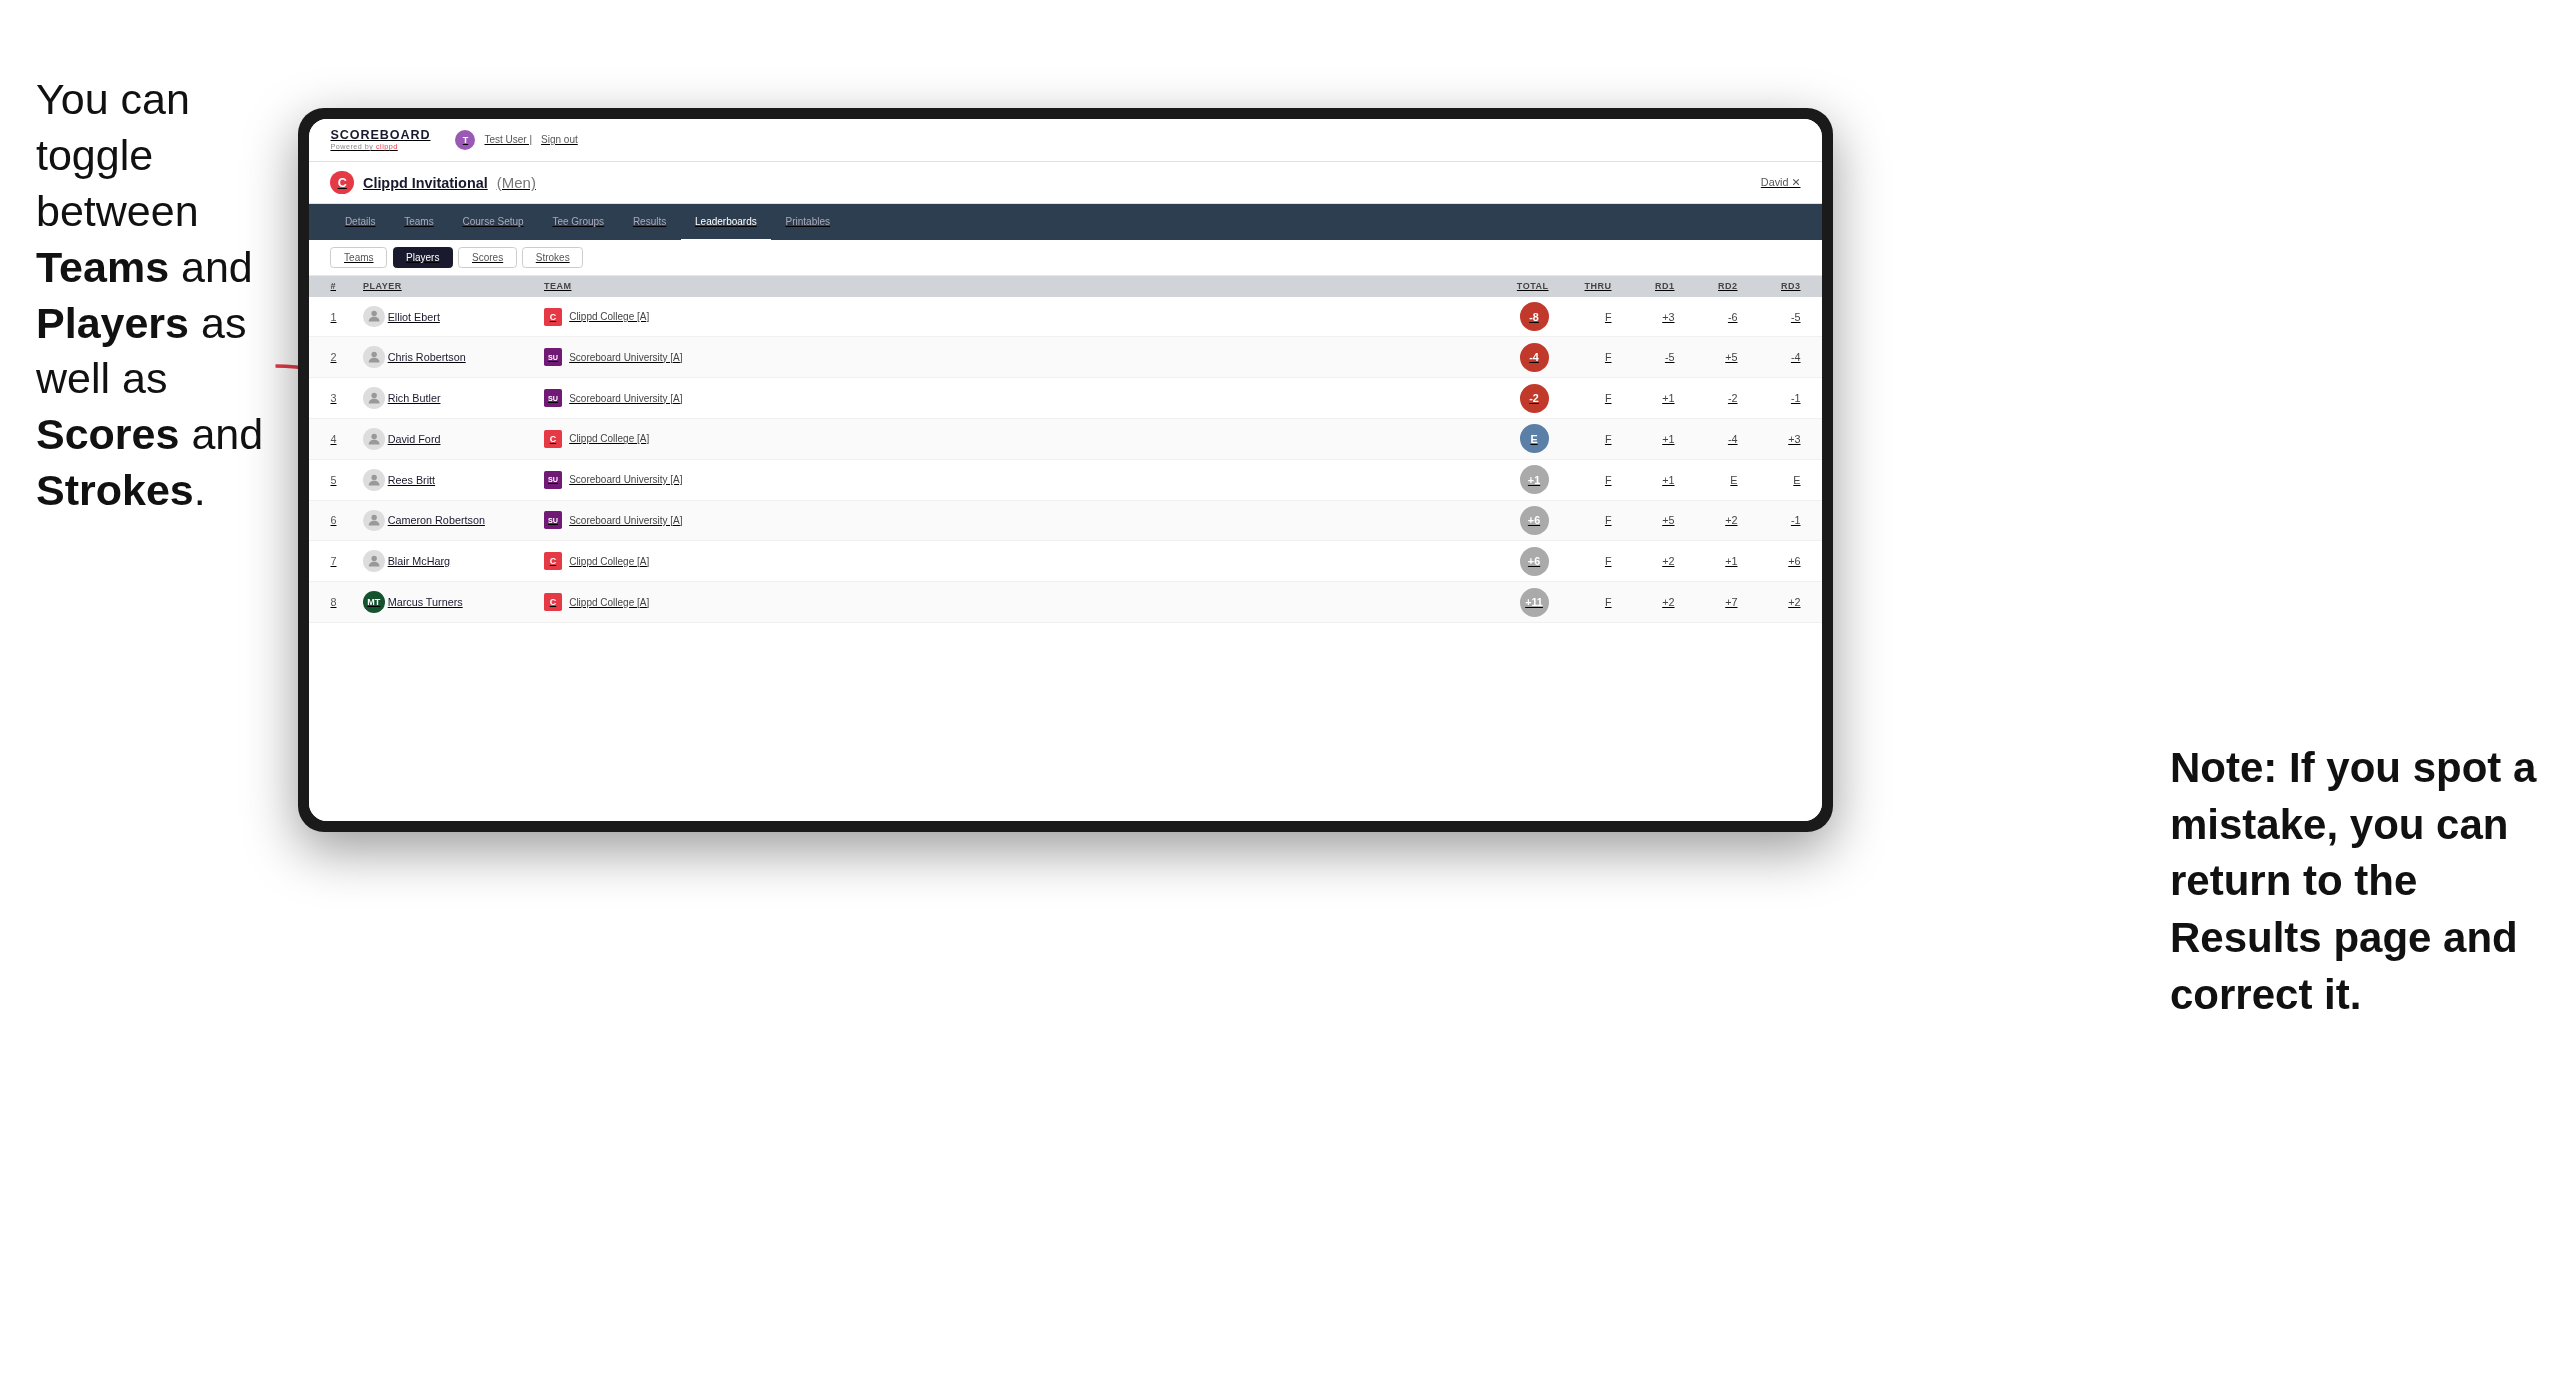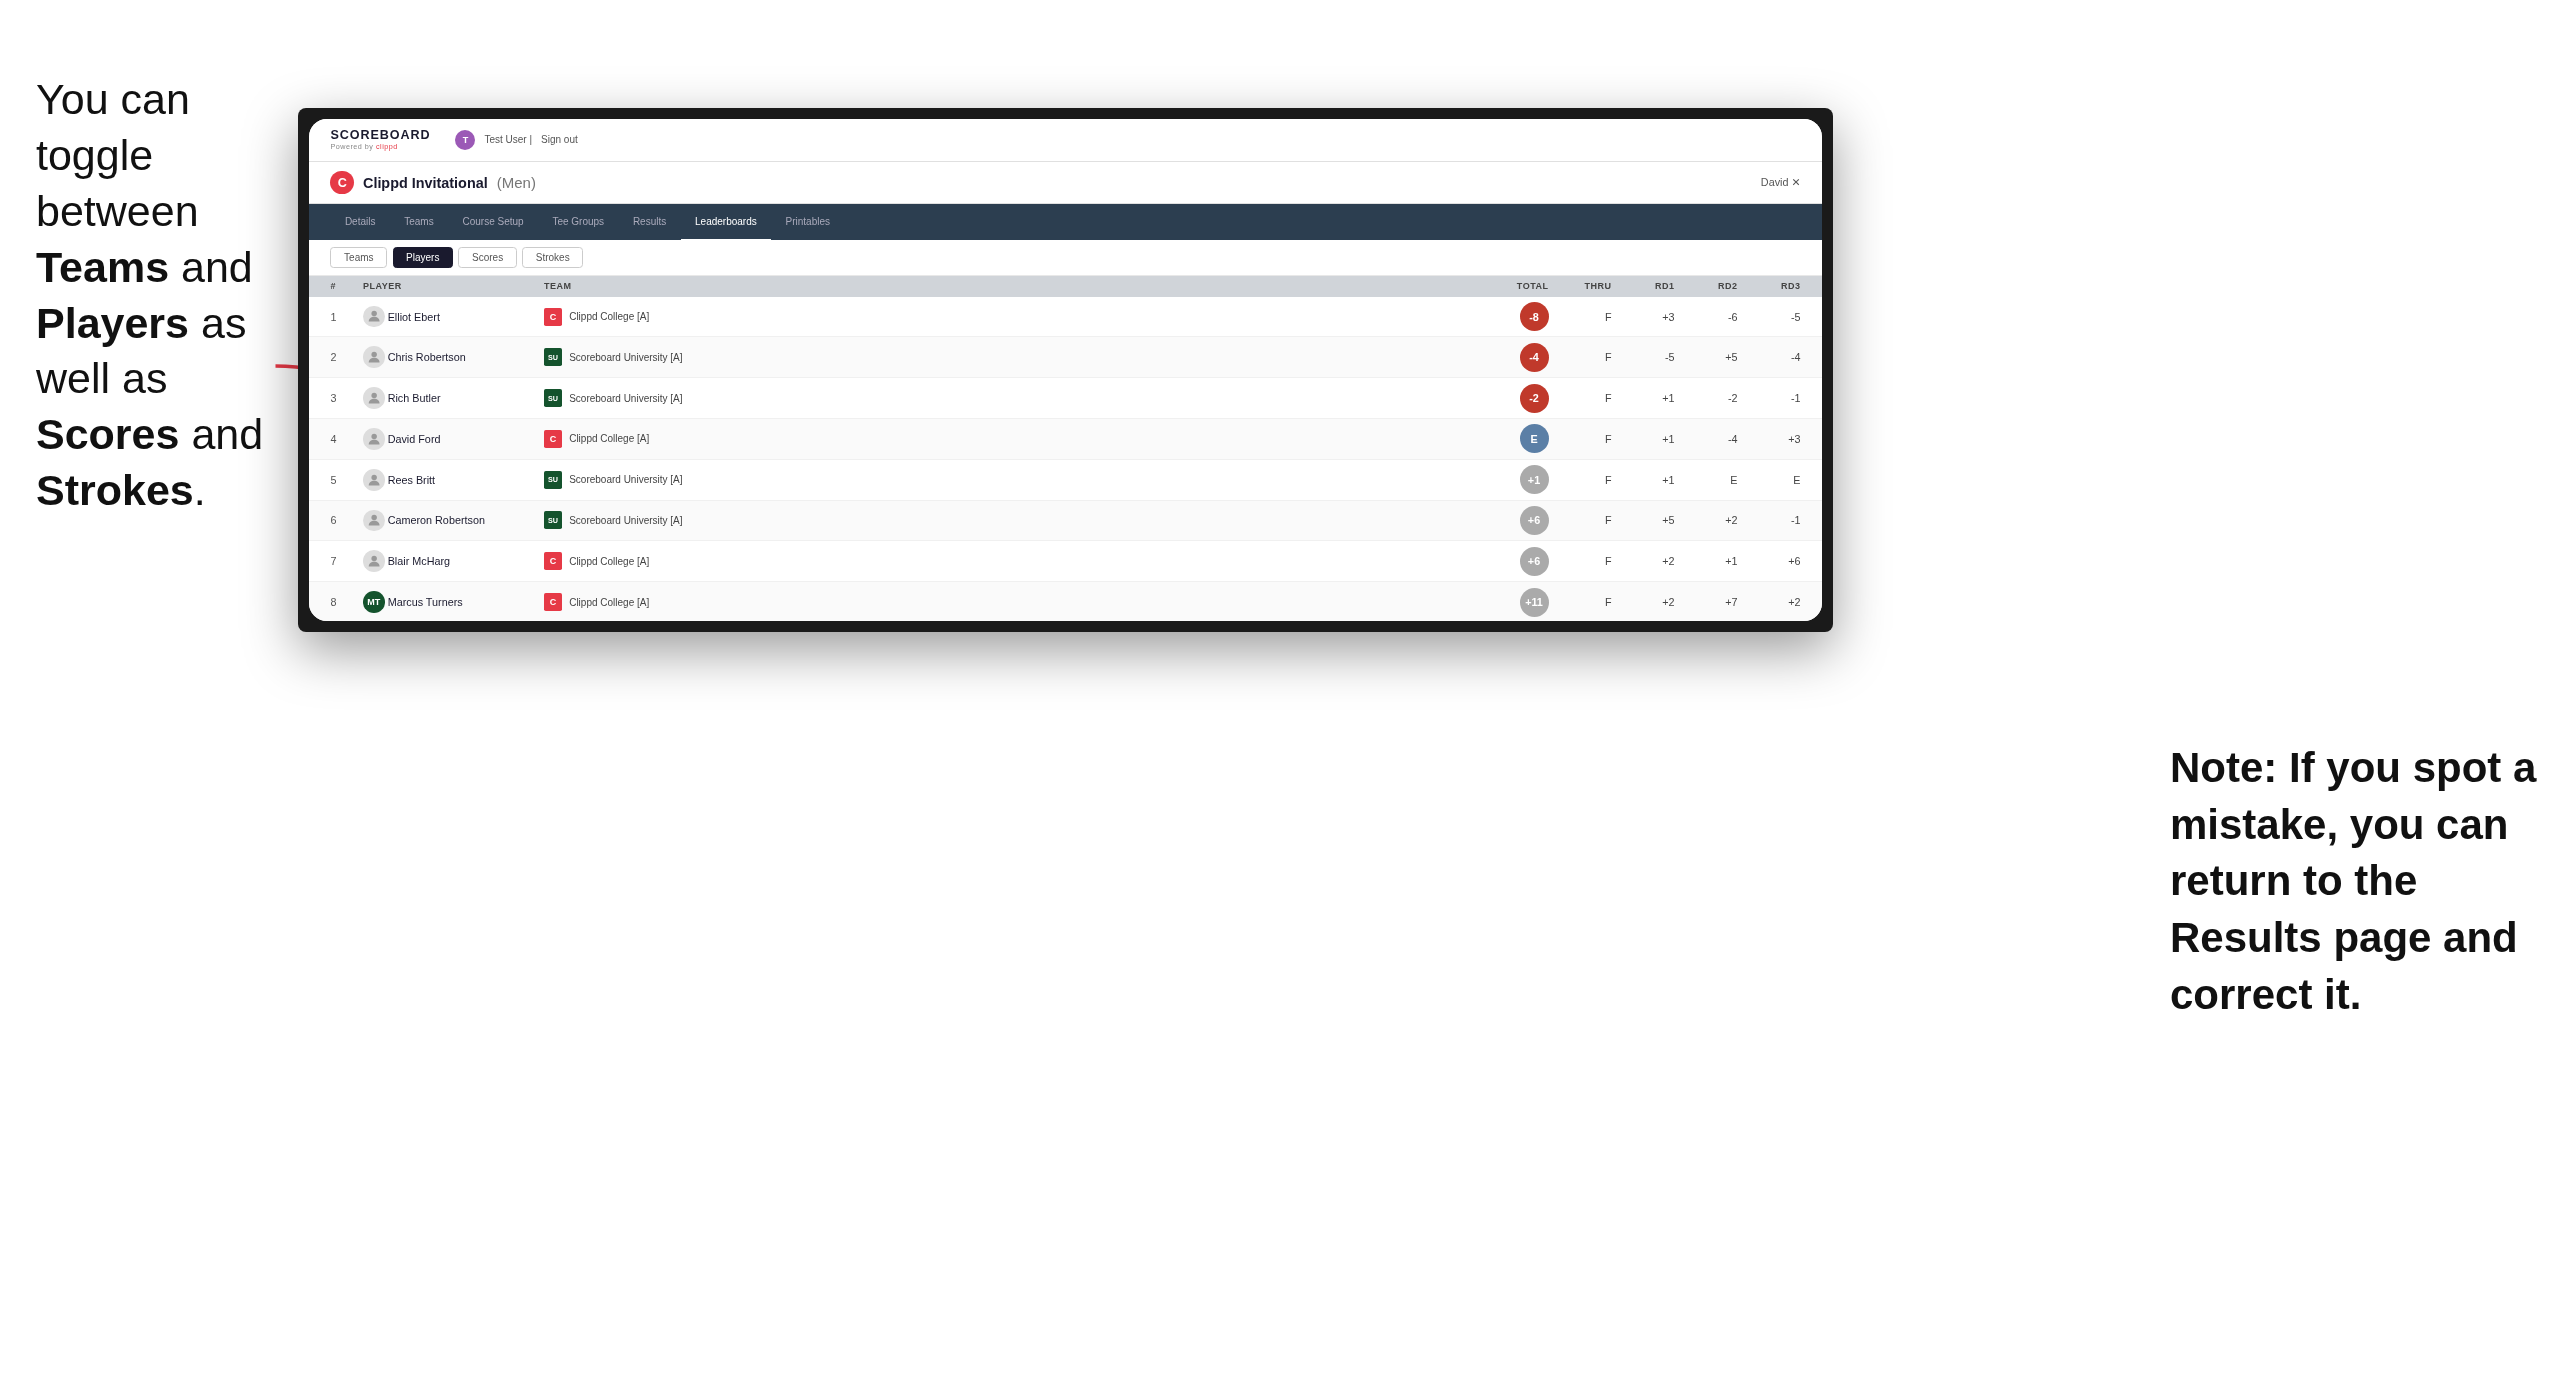--- a/index.html
+++ b/index.html
@@ -35,25 +35,26 @@
       color: #111;
     }
     .right-text strong { font-weight: 800; }
 
     
     .tablet-frame {
       position: absolute;
       left: 298px;
       top: 108px;
       width: 1535px;
-      height: 524px;
+      height: 724px;
       background: #1a1a1a;
-      border-radius: 8px;
+      border-radius: 26px;
       padding: 10.8px;
       box-shadow: 0 18px 54px rgba(0,0,0,0.4);
+      text-decoration: underline;
     }
     .tablet-screen {
       width: 100%;
       height: 100%;
       background: #f4f4f4;
       border-radius: 18px;
       overflow: hidden;
       display: flex;
       flex-direction: column;
     }
@@ -289,21 +290,21 @@
       background: #e63946;
       display: flex;
       align-items: center;
       justify-content: center;
       color: white;
       font-size: 9px;
       font-weight: 700;
       flex-shrink: 0;
     }
     .team-logo.scoreboard {
-      background: #14532d;
+      background: #701a75;
       font-size: 7.2px;
     }
     .team-name {
       font-size: 10px;
       color: #444;
     }
     .score-badge {
       width: 29px;
       height: 29px;
       border-radius: 50%;

